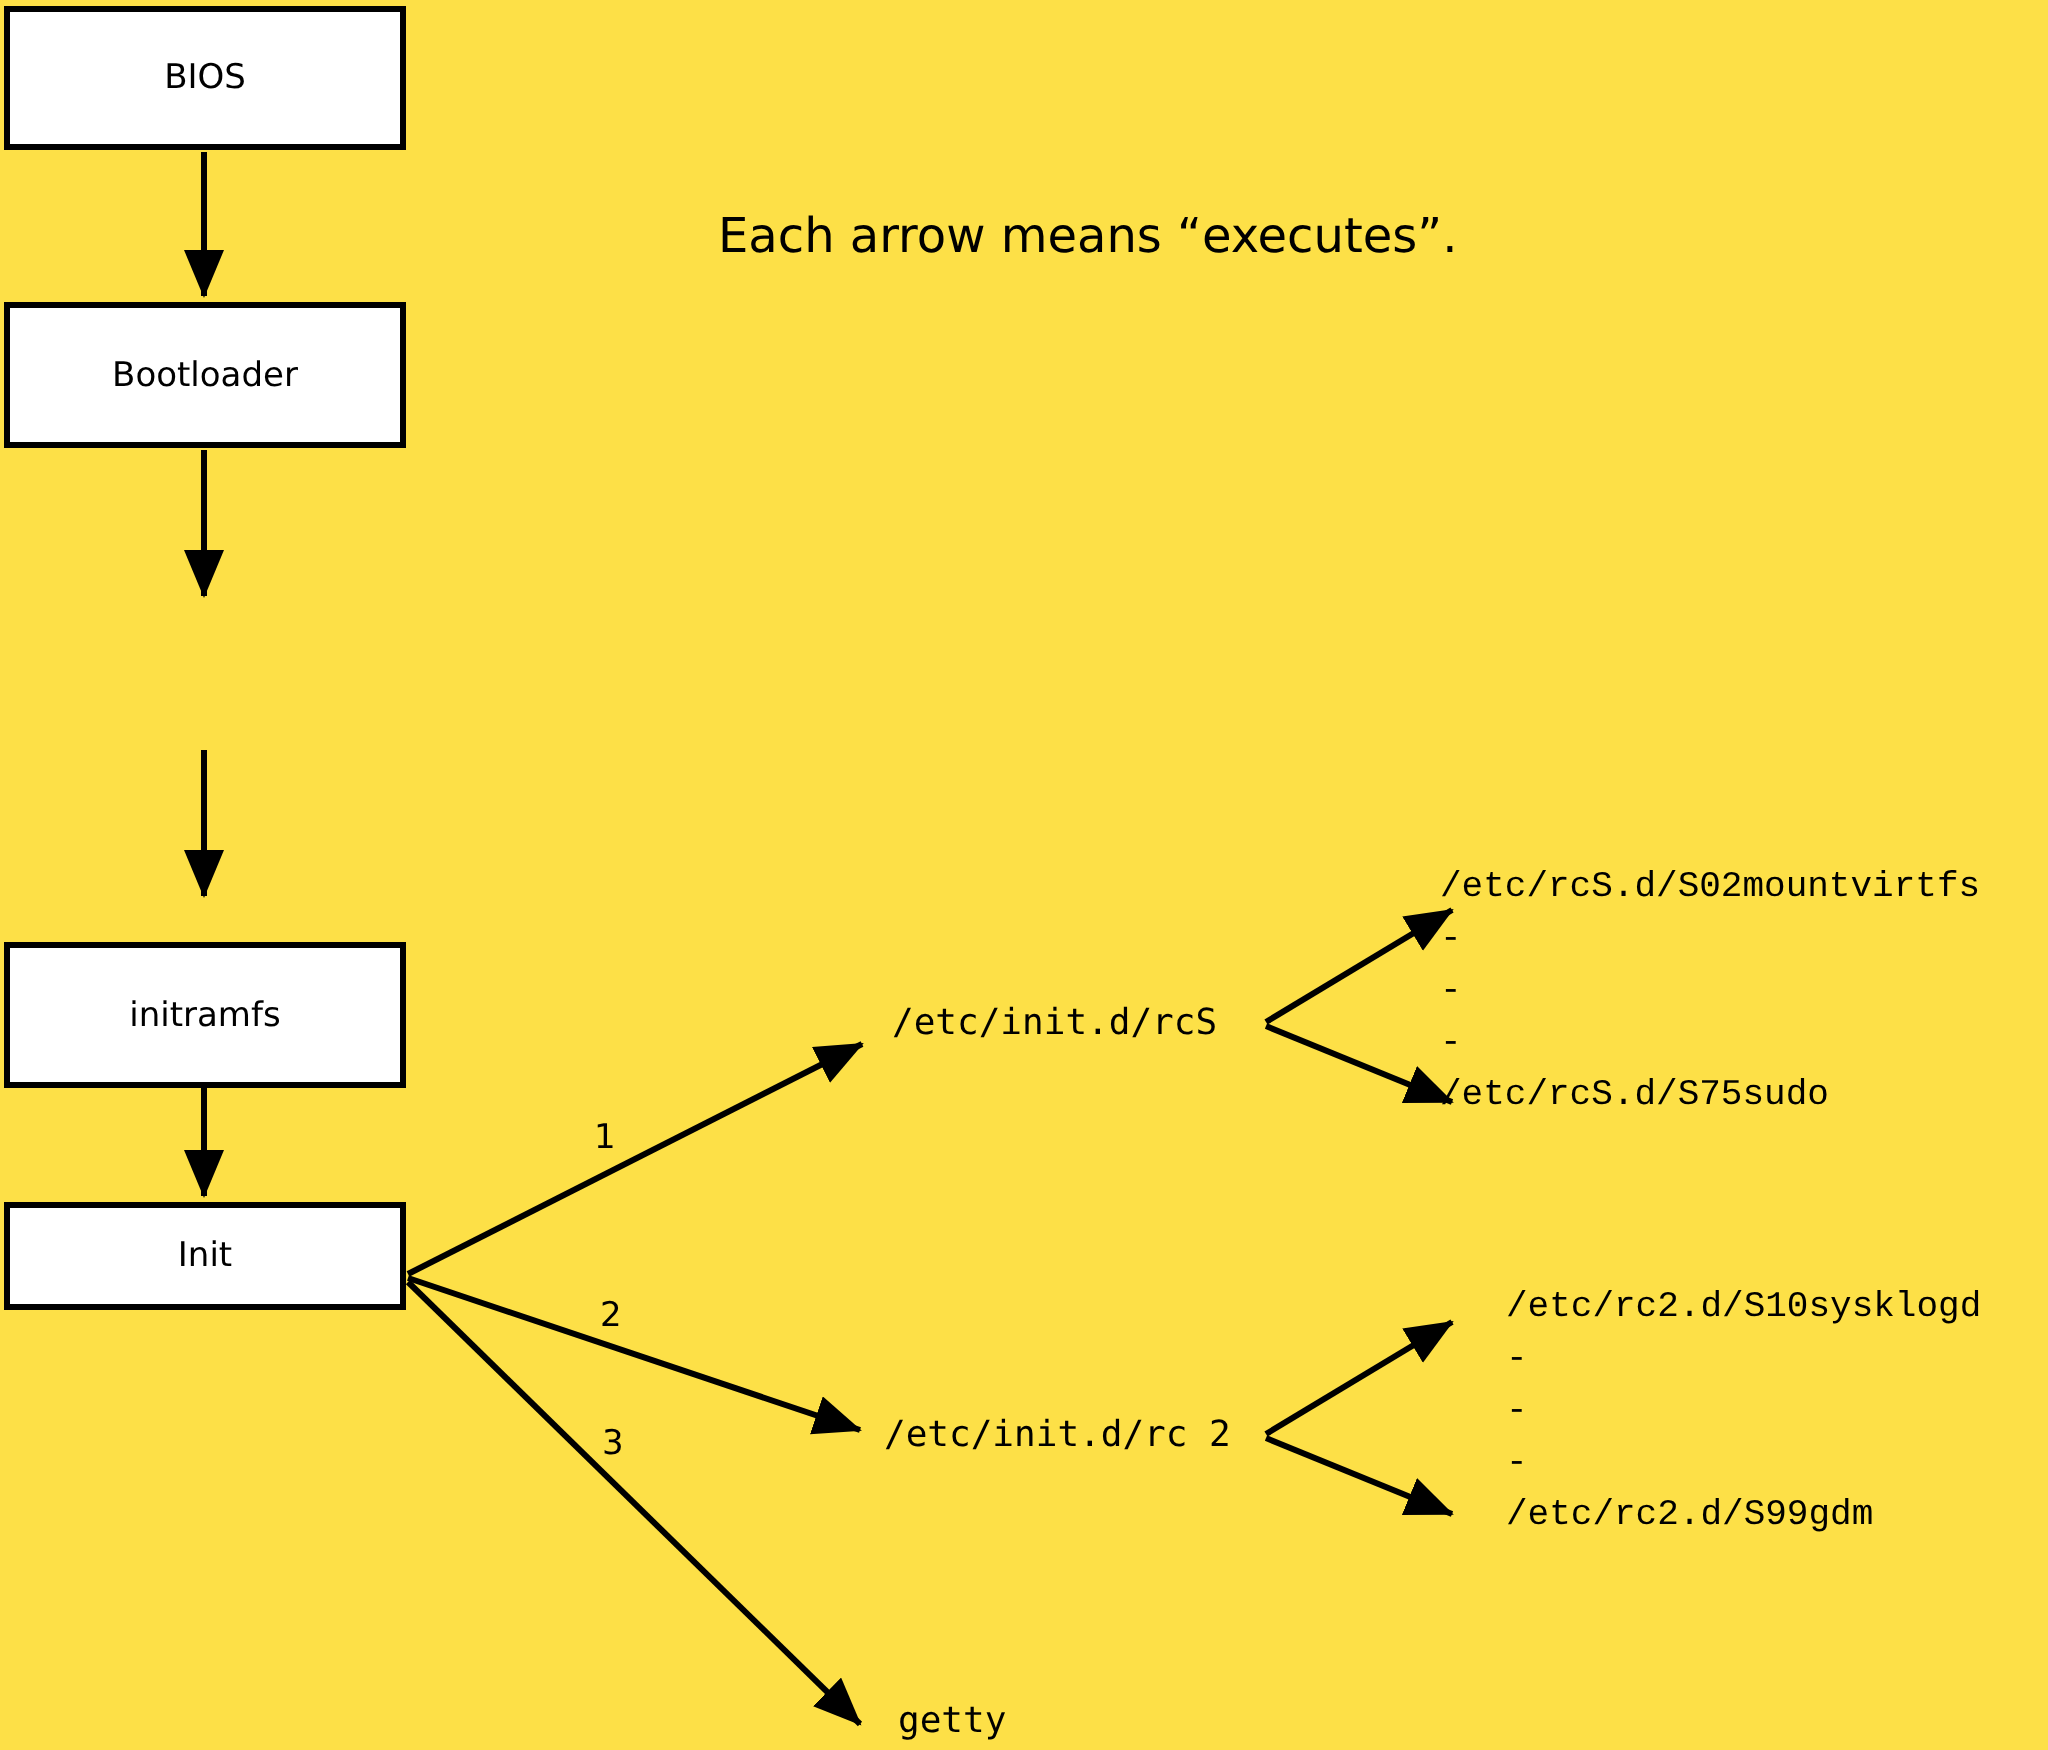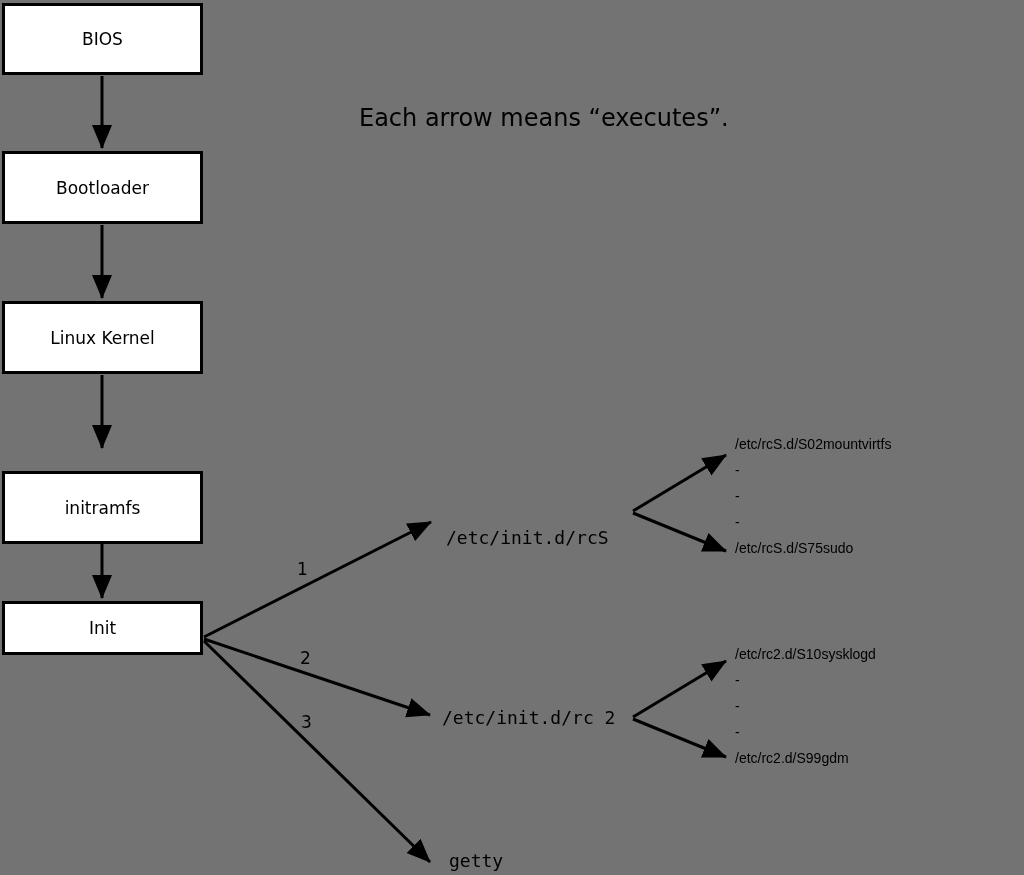--- a/index.html
+++ b/index.html
@@ -4,21 +4,21 @@
 <style>
   html, body {
     margin: 0;
     padding: 0;
     background: #ffffff;
   }
   #canvas {
     position: relative;
     width: 1024px;
     height: 875px;
-    background: #737373;
+    background: #fde047;
     font-family: "DejaVu Sans", "Liberation Sans", sans-serif;
     color: #000000;
     overflow: hidden;
   }
   #arrow-layer {
     position: absolute;
     left: 0;
     top: 0;
     width: 1024px;
     height: 875px;
@@ -49,23 +49,23 @@
     line-height: 20px;
     white-space: nowrap;
   }
   .num {
     position: absolute;
     font-size: 17px;
     line-height: 20px;
   }
   .script-list {
     position: absolute;
-    left: 735px;
-    font-family: Liberation Sans, sans-serif;
-    font-size: 14px;
+    left: 720px;
+    font-family: Liberation Mono, monospace;
+    font-size: 18px;
     line-height: 26px;
     white-space: nowrap;
   }
   .script-list div {
     height: 26px;
   }
   svg line {
     stroke: #000000;
     stroke-width: 3;
   }
@@ -97,49 +97,46 @@
     <line x1="633" y1="717" x2="726" y2="661" marker-end="url(#ah)"></line>
     <line x1="633" y1="719" x2="726" y2="757" marker-end="url(#ah)"></line>
   </svg>
 
   <div class="box" style="top:3px;height:72px;">
     <span>BIOS</span>
   </div>
   <div class="box" style="top:151px;height:73px;">
     <span>Bootloader</span>
   </div>
-  <div class="box" style="top:301px;height:73px;">
-    <span>Linux Kernel</span>
-  </div>
   <div class="box" style="top:451px;height:73px;margin-top:20px;">
     <span>initramfs</span>
   </div>
   <div class="box" style="top:601px;height:54px;">
     <span>Init</span>
   </div>
 
   <div class="caption">Each arrow means “executes”.</div>
 
   <div class="num" style="left:297px;top:559px;">1</div>
   <div class="num" style="left:300px;top:648px;">2</div>
   <div class="num" style="left:301px;top:712px;">3</div>
 
-  <div class="mono" style="left:446px;top:528px;text-align:center;">/etc/init.d/rcS</div>
+  <div class="mono" style="left:446px;top:502px;text-align:center;">/etc/init.d/rcS</div>
   <div class="mono" style="left:442px;top:708px;">/etc/init.d/rc 2</div>
   <div class="mono" style="left:449px;top:851px;">getty</div>
 
   <div class="script-list" style="top:431px;">
     <div>/etc/rcS.d/S02mountvirtfs</div>
     <div>-</div>
     <div>-</div>
     <div>-</div>
     <div>/etc/rcS.d/S75sudo</div>
   </div>
 
-  <div class="script-list" style="top:641px;">
+  <div class="script-list" style="top:641px;margin-left:33px;">
     <div>/etc/rc2.d/S10sysklogd</div>
     <div>-</div>
     <div>-</div>
     <div>-</div>
     <div>/etc/rc2.d/S99gdm</div>
   </div>
 
 </div>
 
 </body></html>

